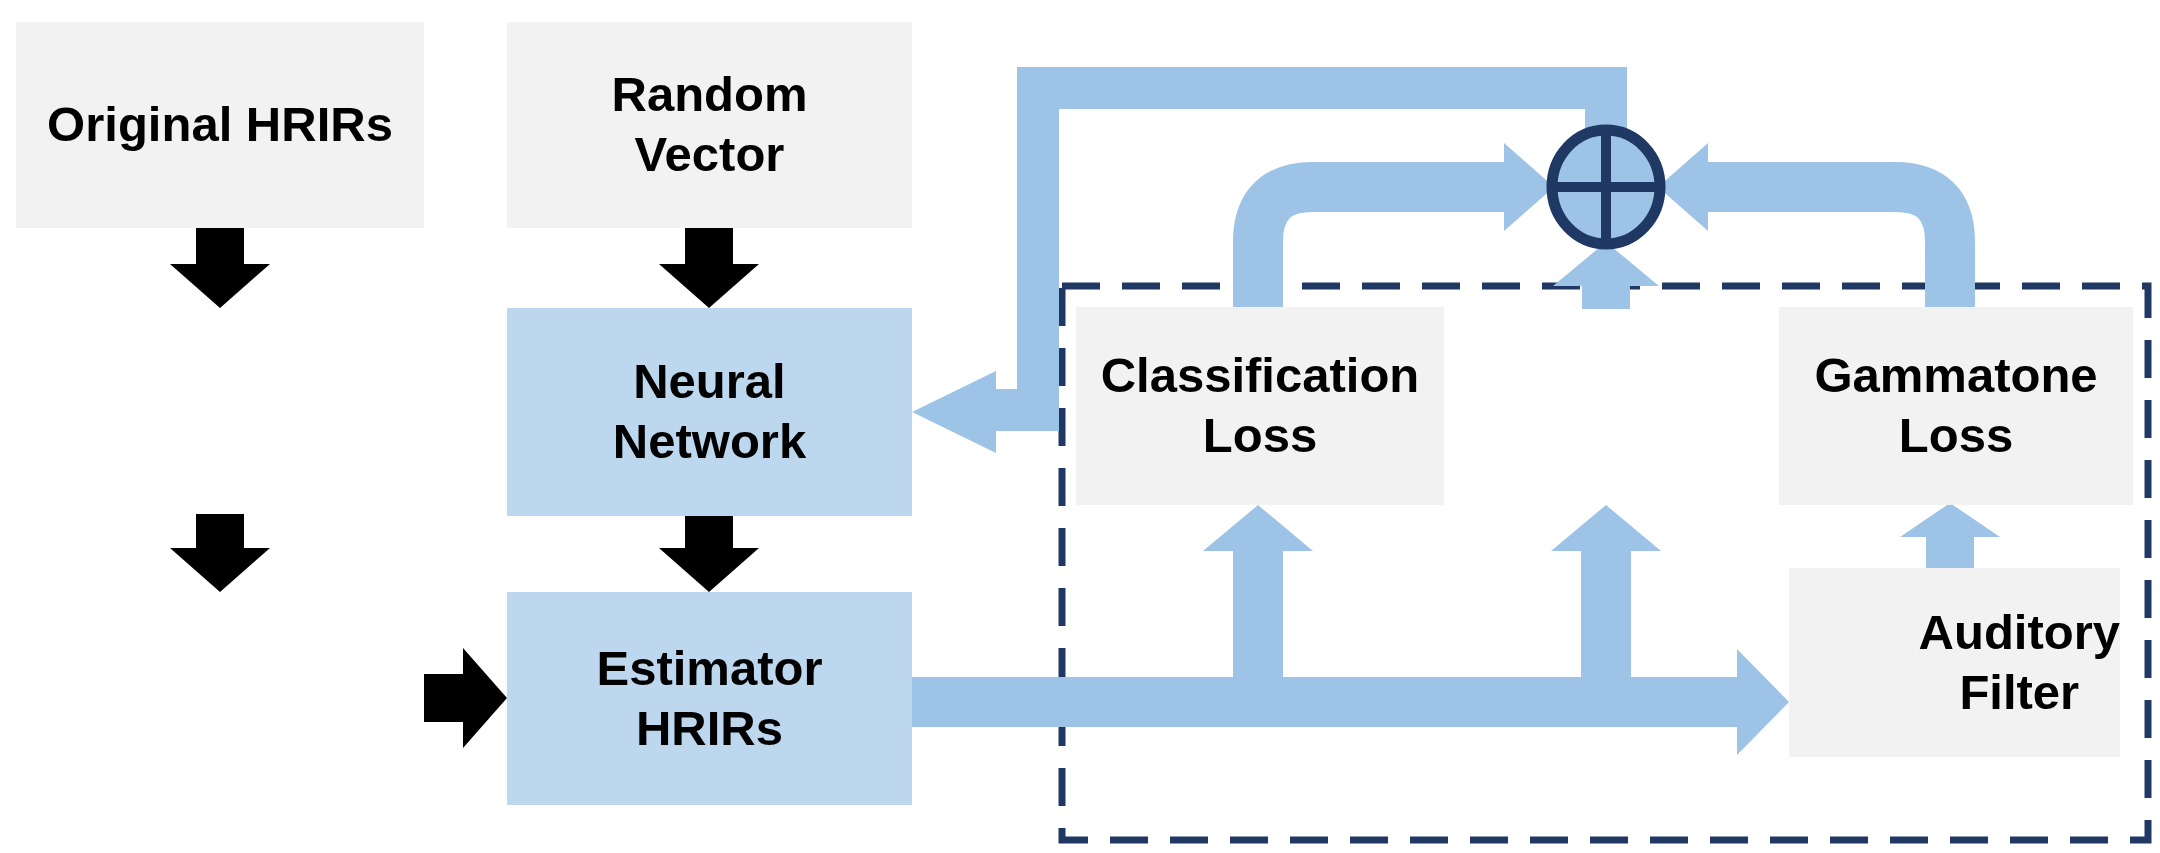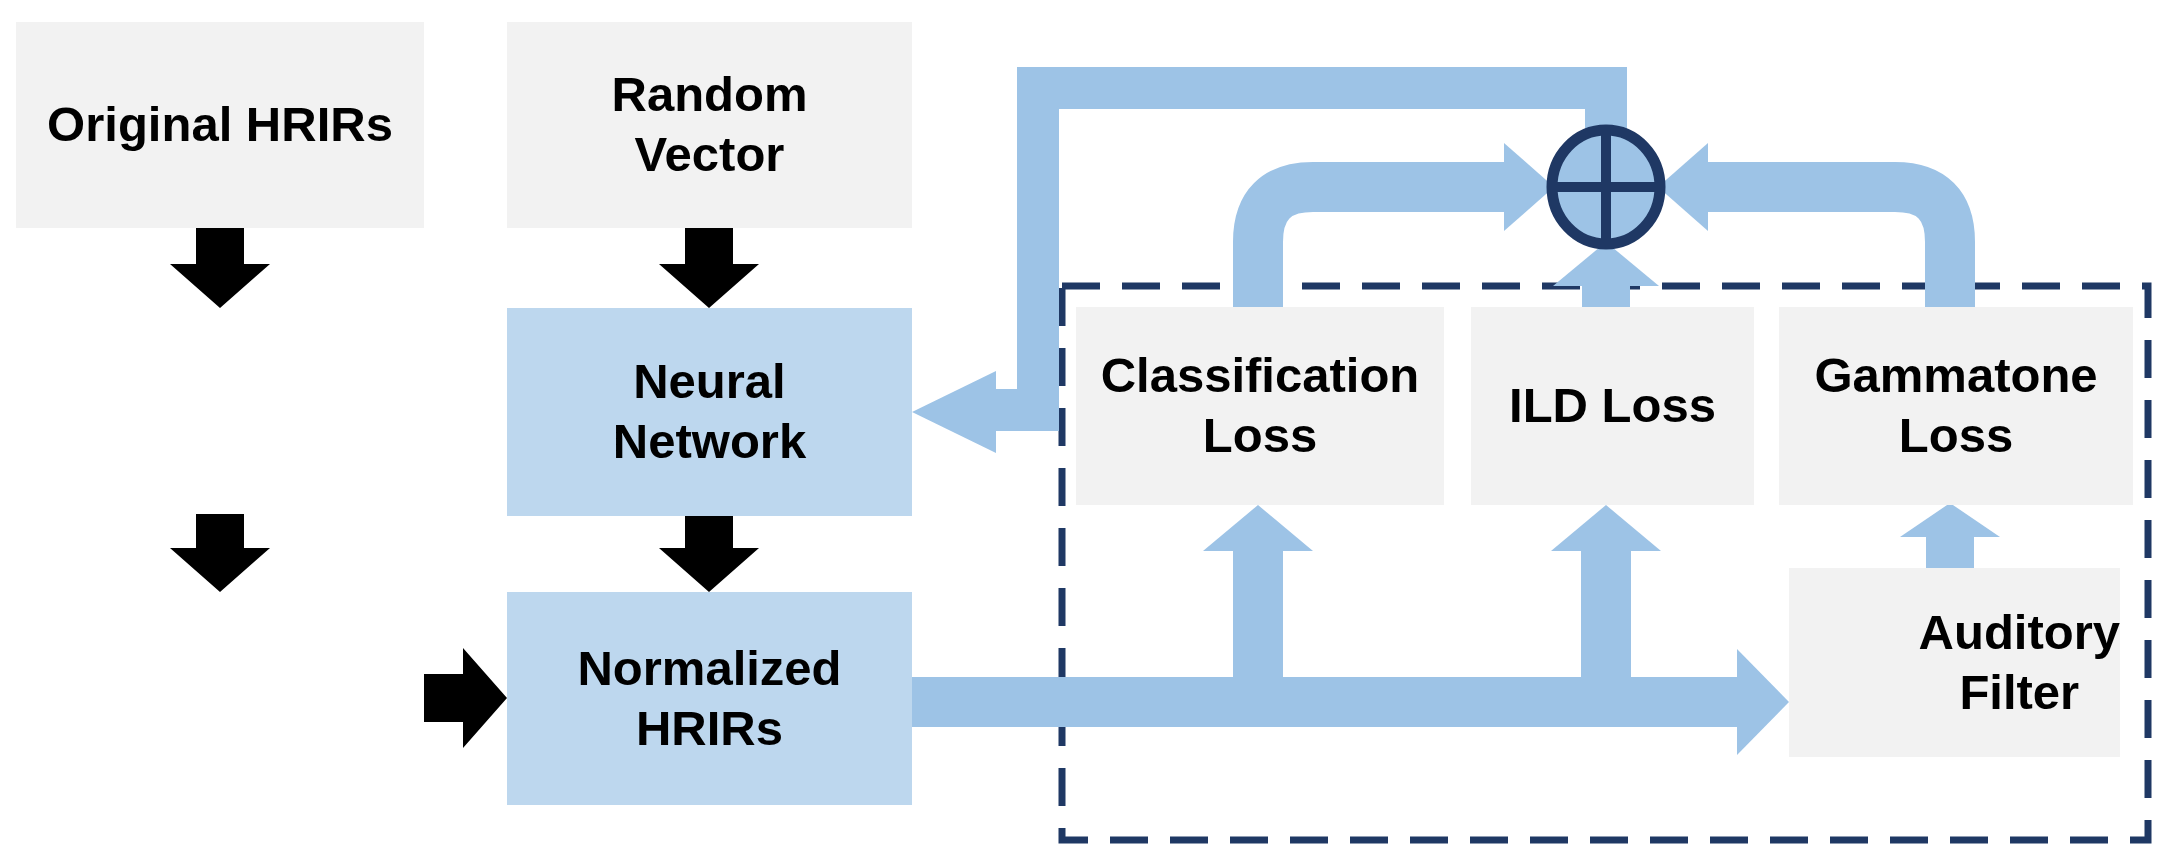--- a/index.html
+++ b/index.html
@@ -125,32 +125,29 @@
       <span>Random
 Vector</span>
     </div>
 
     <div class="node blue bE">
       <span>Neural
 Network</span>
     </div>
 
     <div class="node blue bF">
-      <span>Normalized
+      <span>Estimator
 HRIRs</span>
     </div>
 
     <div class="node bG">
       <span>Classification
 Loss</span>
     </div>
 
-    <div class="node bH">
-      <span>ILD Loss</span>
-    </div>
 
     <div class="node bI">
       <span>Gammatone
 Loss</span>
     </div>
 
     <div class="node bJ">
       <span>Auditory
 Filter</span>
     </div>

